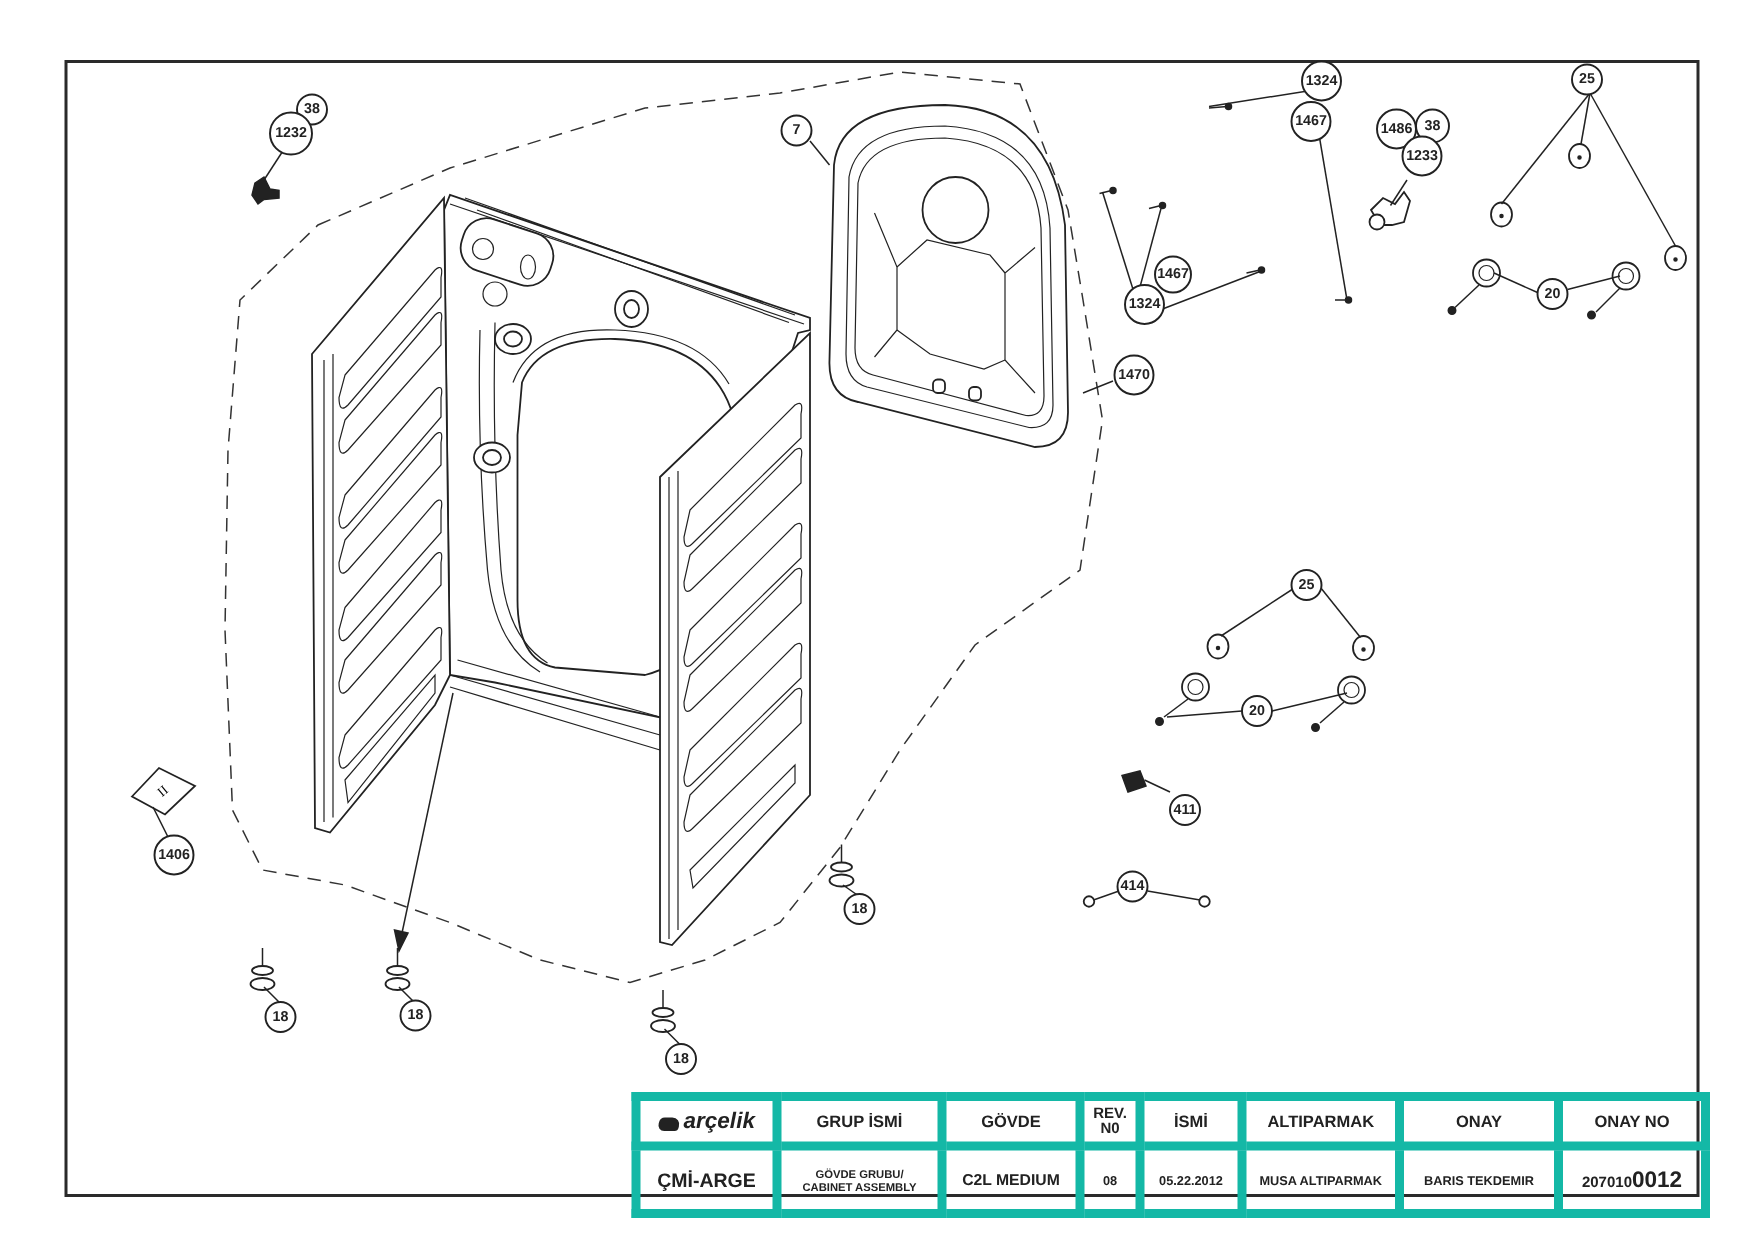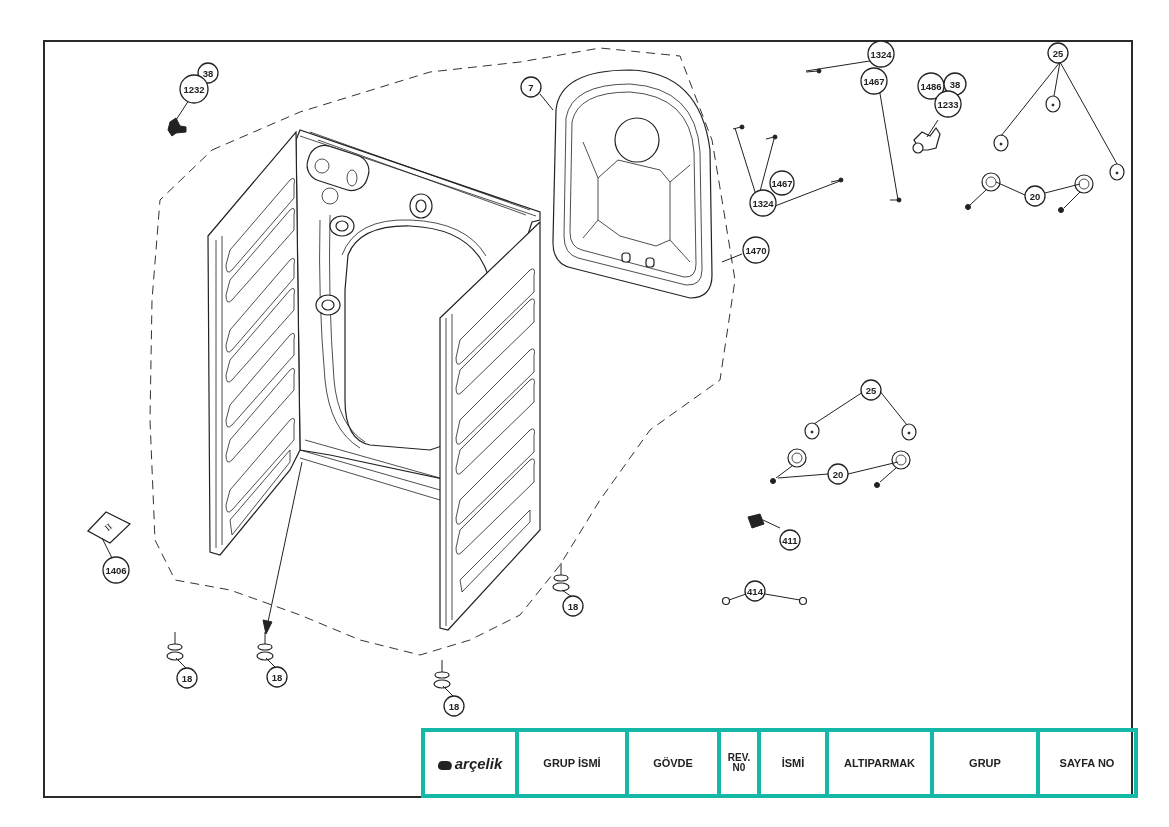--- a/index.html
+++ b/index.html
@@ -13,21 +13,21 @@
                   font-size: 9.5px; fill: #222; text-anchor: middle; dominant-baseline: central; }
   .leader { stroke: #222; stroke-width: 1; fill: none; }
   .dash { stroke: #333; stroke-width: 1; fill: none; stroke-dasharray: 9 6; }
   .part { stroke: #222; stroke-width: 1.2; fill: #fff; }
   .partthin { stroke: #222; stroke-width: 0.8; fill: none; }
   .dark { fill: #222; stroke: #222; }
 
   
   #titleblock { position: absolute; left: 421px; top: 728px; width: 713px; height: 70px;
                 border-collapse: collapse; table-layout: fixed; }
-  #titleblock td { border: 4px solid #14b8a6; text-align: center; vertical-align: middle;
+  #titleblock td { border: 6px solid #14b8a6; text-align: center; vertical-align: middle;
                    font-weight: bold; padding: 0; color: #222; }
   #titleblock tr.hdr td { height: 27px; font-size: 11px; }
   #titleblock tr.val td { height: 39px; }
   .brand { font-style: italic; font-size: 15px; font-weight: bold; }
   .brand-mark { display: inline-block; width: 14px; height: 9px; background: #222;
                 border-radius: 3px 6px 2px 5px; transform: skewX(-15deg); margin-right: 3px;
                 vertical-align: middle; }
   .small { font-size: 7.5px; line-height: 9px; }
   .mid { font-size: 8.5px; }
   .big { font-size: 13px; }
@@ -366,17 +366,32 @@
       <tr class="hdr">
     <td>
       <span class="brand-mark"></span><span class="brand">arçelik</span>
     </td>
     <td>GRUP İSMİ</td>
     <td>GÖVDE</td>
     <td style="font-size:10px;line-height:10px;white-space:pre-line">REV.
 N0</td>
     <td>İSMİ</td>
     <td>ALTIPARMAK</td>
-    <td>GRUP</td>
-    <td>SAYFA NO</td>
+    <td>ONAY</td>
+    <td>ONAY NO</td>
+  </tr>
+  <tr class="val">
+    <td class="big">ÇMİ-ARGE</td>
+    <td class="small">
+      <div>GÖVDE GRUBU/</div>
+      <div>CABINET ASSEMBLY</div>
+    </td>
+    <td style="font-size:10.5px">C2L MEDIUM</td>
+    <td class="mid">08</td>
+    <td class="mid">05.22.2012</td>
+    <td class="mid">MUSA ALTIPARMAK</td>
+    <td class="mid">BARIS TEKDEMIR</td>
+    <td>
+      <span class="pg-small">207010</span><span class="pg-big">0012</span>
+    </td>
   </tr>
 </tbody>
   </table>
 
 </body></html>

